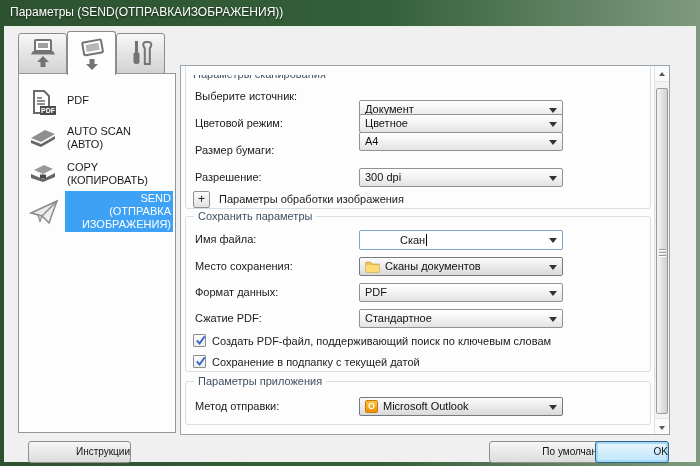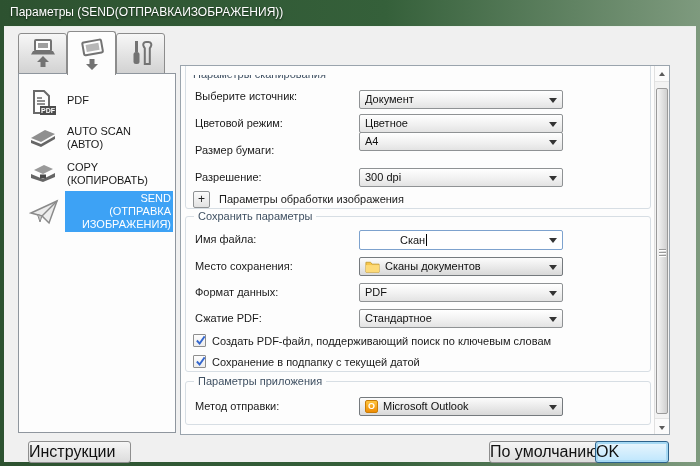--- a/index.html
+++ b/index.html
@@ -115,21 +115,21 @@
     position:absolute; left:1px; top:22px; width:12px; height:326px;
     background:linear-gradient(90deg,#f6f6f6,#cfcfcf); border:1px solid #9a9a9a; border-radius:2px;
   }
   .sb-grip { position:absolute; left:2px; top:160px; width:7px; border-top:1px solid #9a9a9a; border-bottom:1px solid #fff; }
   .sb-grip + .sb-grip { top:163px; }
   .sb-grip.g3 { top:166px; }
   
   .btn {
     position:absolute; top:414px; height:22px;
     background:linear-gradient(#f6f6f6,#dcdcdc); border:1px solid #8e8e8e; border-radius:3px;
-    font-size:16px; color:#111; text-align:left; line-height:20px;
+    font-size:10px; color:#111; text-align:right; line-height:20px;
   }
   .btn.default-btn {
     background:linear-gradient(#eaf6fd,#bee6fd);
     border:1px solid #2c628b; box-shadow:inset 0 0 0 2px #a6d9f4;
   }
   svg { display:block; }
 </style>
 </head>
 <body>
 
@@ -225,21 +225,21 @@
     </div>
 
     <div class="panel">
 
       <div class="groupbox" style="top:-6px; height:149px;"></div>
       <div class="clip-label">
         <span>Параметры сканирования</span>
       </div>
 
       <span class="row-label" style="top:21px;">Выберите источник:</span>
-      <div class="combo" style="top:24px;">
+      <div class="combo" style="top:34px;">
         <span>Документ</span>
         <span class="arrow"></span>
       </div>
 
       <span class="row-label" style="top:48px;">Цветовой режим:</span>
       <div class="combo" style="top:48px;">
         <span>Цветное</span>
         <span class="arrow"></span>
       </div>
 

